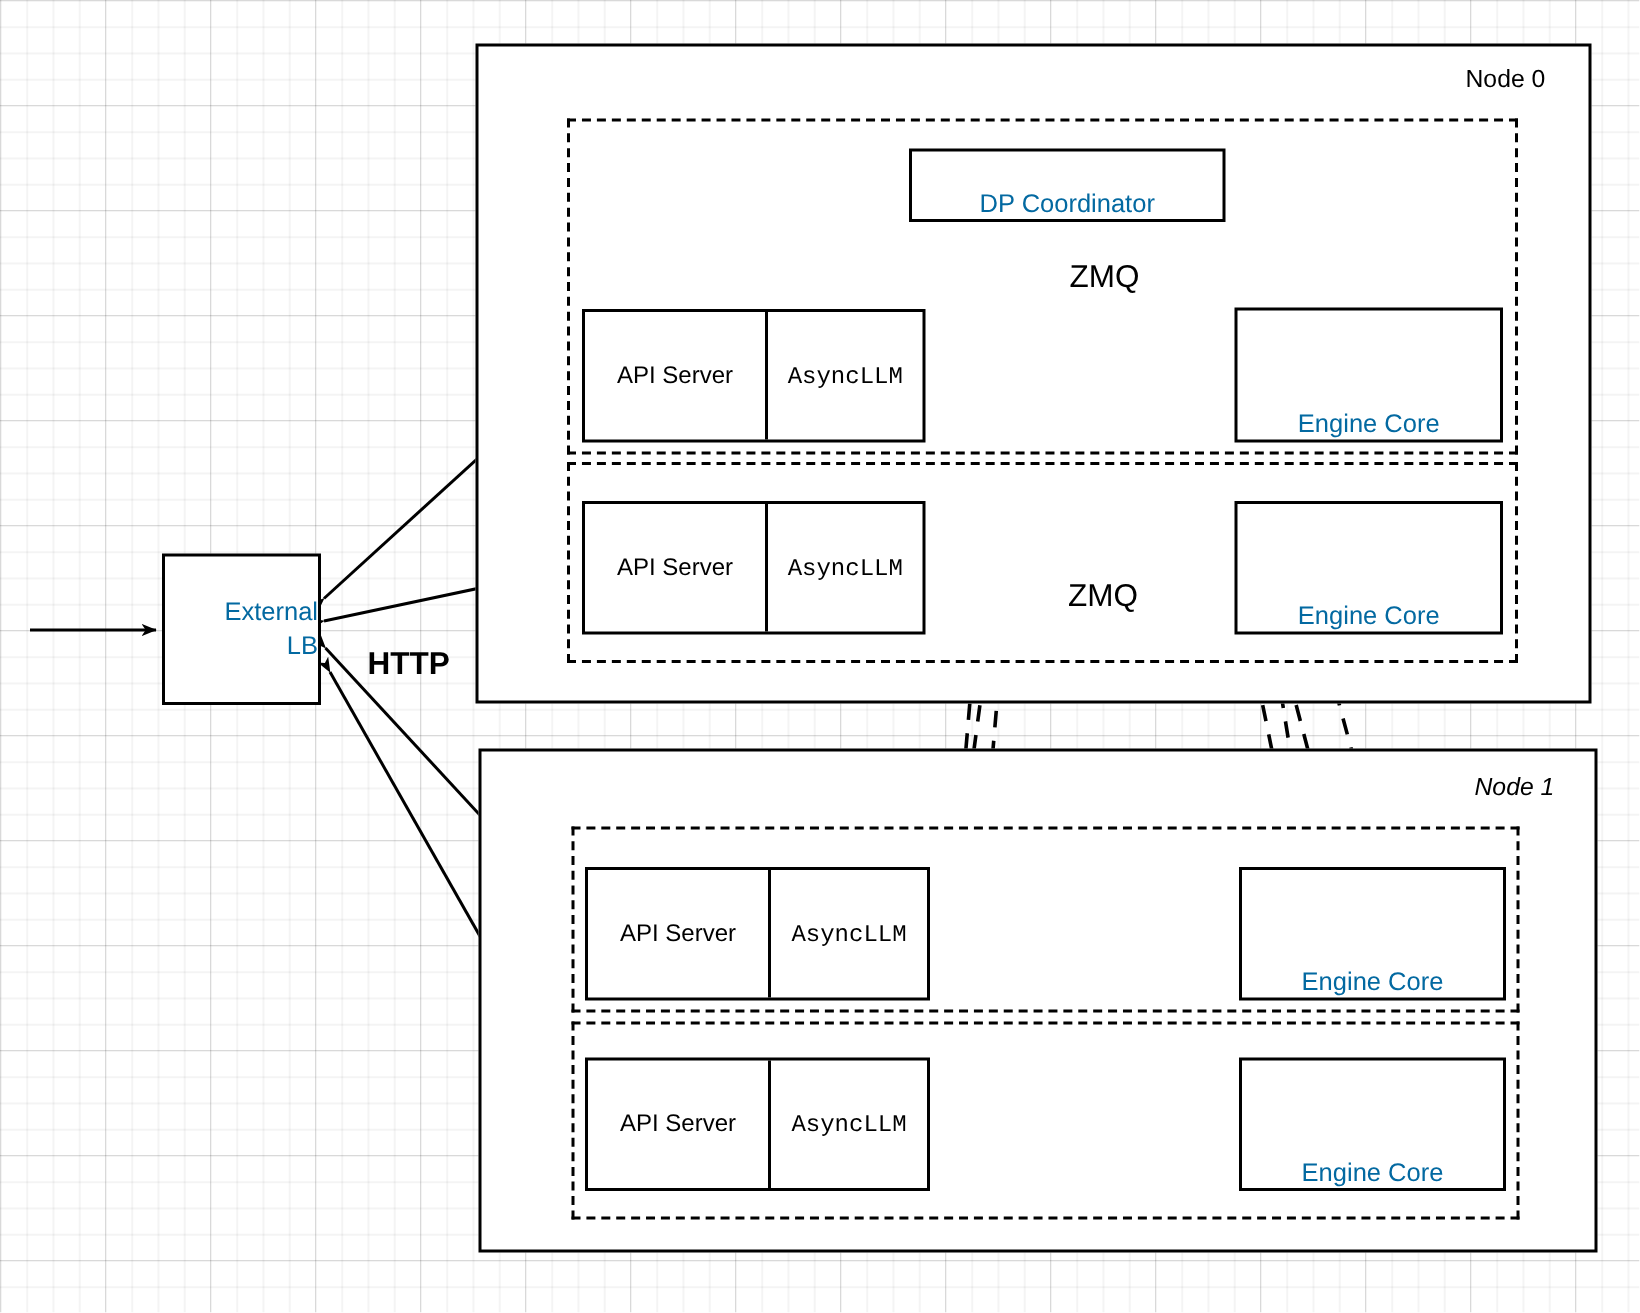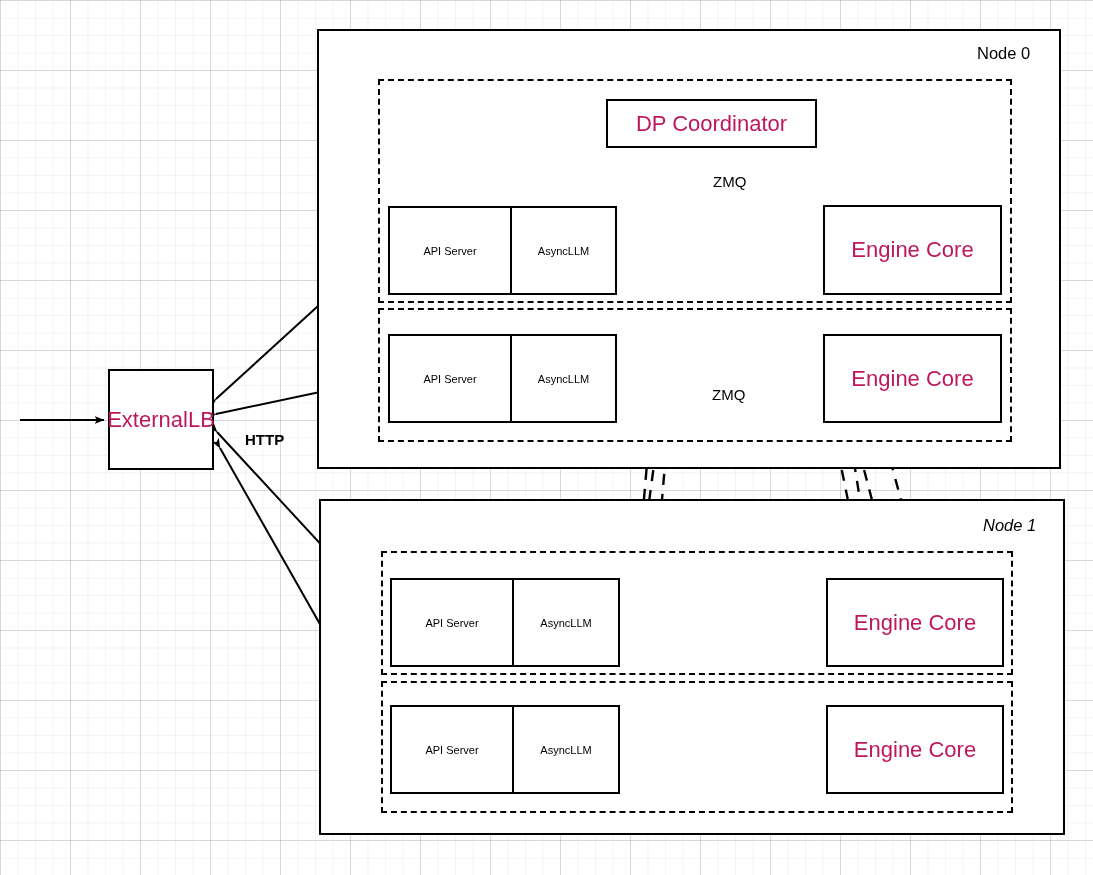--- a/index.html
+++ b/index.html
@@ -32,24 +32,24 @@
     width: 1093px;
     height: 875px;
     pointer-events: none;
   }
   .boxnode {
     position: absolute;
     box-sizing: border-box;
     background: #ffffff;
     border: 2px solid #000000;
     display: flex;
-    align-items: center;
+    align-items: flex-end;
     justify-content: center;
-    font-size: 22px;
-    color: #be185d;
+    font-size: 17px;
+    color: #0369a1;
     z-index: 4;
   }
   .dashgroup {
     position: absolute;
     box-sizing: border-box;
     border: 2px dashed #000000;
     background: transparent;
     z-index: 2;
   }
   .nodebox {
@@ -61,49 +61,50 @@
   }
   .nodelabel {
     position: absolute;
     font-size: 16.5px;
     color: #000000;
     z-index: 3;
     white-space: nowrap;
   }
   .edgelabel {
     position: absolute;
-    font-size: 15px;
+    font-size: 21px;
     color: #000000;
     background: transparent;
     z-index: 6;
     white-space: nowrap;
   }
   
   .splitbox {
     position: absolute;
     box-sizing: border-box;
     border: 2px solid #000000;
     background: #ffffff;
     display: flex;
     z-index: 4;
   }
   .splitbox > .cell {
     display: flex;
     align-items: center;
     justify-content: center;
-    font-size: 11px;
+    font-size: 16px;
     color: #000000;
     box-sizing: border-box;
   }
   .splitbox > .cell.left {
     width: 122px;
     border-right: 2px solid #000000;
   }
   .splitbox > .cell.right {
     flex: 1 1 auto;
+    font-family: Liberation Mono, monospace;
   }
 </style>
 </head>
 <body>
 
 <div id="canvas">
 
   <svg id="wires" viewBox="0 0 1093 875" xmlns="http://www.w3.org/2000/svg">
     <defs>
       <marker id="ah" markerWidth="12" markerHeight="12" refX="9.5" refY="4" orient="auto" markerUnits="userSpaceOnUse">
@@ -220,21 +221,21 @@
 
   <div class="splitbox" style="left:390px; top:705px; width:230px; height:89px;">
     <div class="cell left">API Server</div>
     <div class="cell right">AsyncLLM</div>
   </div>
 
   <div class="boxnode" style="left:826px; top:705px; width:178px; height:89px;">
     <span>Engine Core</span>
   </div>
 
-  <div class="boxnode" style="left:108px; top:369px; width:106px; height:101px; flex-direction:row; line-height:1.35;">
+  <div class="boxnode" style="left:108px; top:369px; width:106px; height:101px; flex-direction:column; line-height:1.35;">
     <span>External</span>
     <span>LB</span>
   </div>
 
   <div class="edgelabel" style="left:245px; top:431px;font-weight:bold;">HTTP</div>
   <div class="edgelabel" style="left:713px; top:173px;">ZMQ</div>
   <div class="edgelabel" style="left:712px; top:386px;">ZMQ</div>
 
 </div>
 

